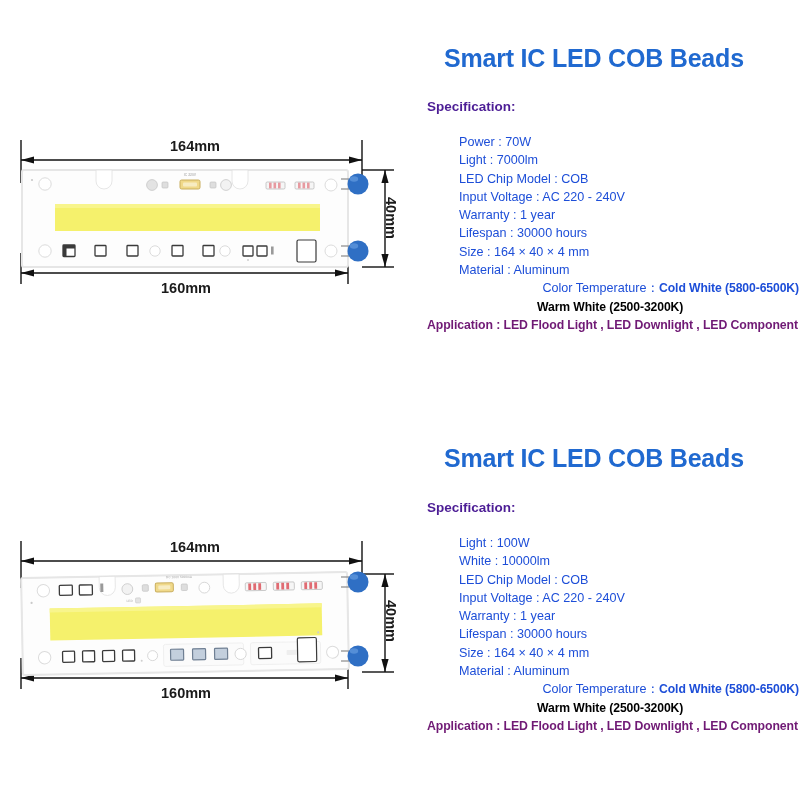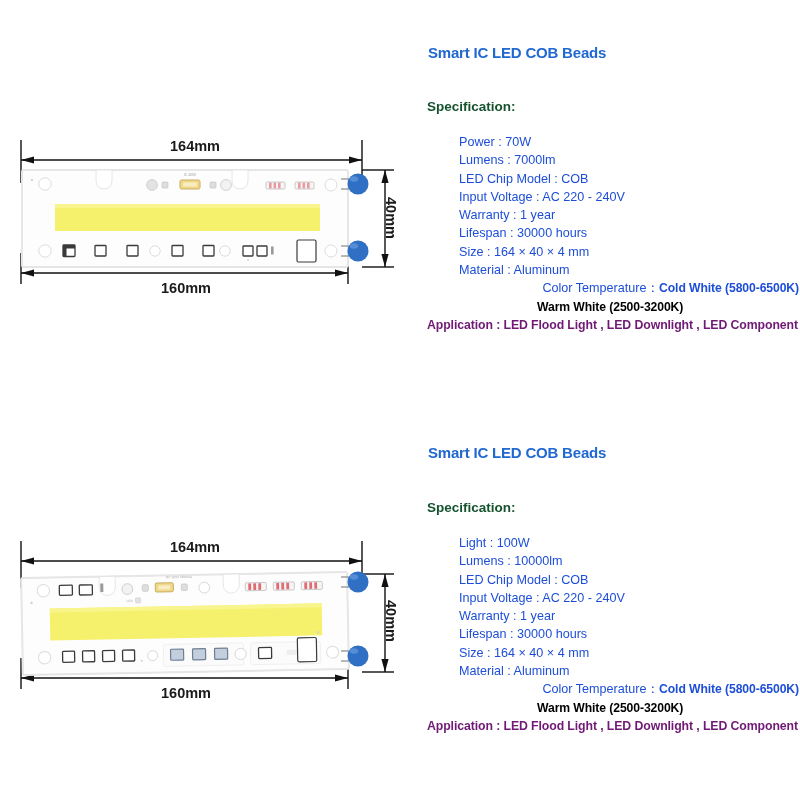--- a/index.html
+++ b/index.html
@@ -9,25 +9,25 @@
     position:relative;overflow:hidden;
     -webkit-font-smoothing:antialiased;
   }
   .product{position:absolute;left:0;width:800px;height:400px;}
   #product-0{top:0;}
   #product-1{top:400px;}
 
   
   .spec-col{position:absolute;left:424px;top:0;width:376px;}
   .title{
-    color:#2069d0;font-size:15px;font-weight:bold;
-    letter-spacing:-0.2px;position:absolute;left:4px;top:44px;white-space:nowrap;text-align:right;
+    color:#2069d0;font-size:25px;font-weight:bold;
+    letter-spacing:-0.2px;position:absolute;left:20px;top:44px;white-space:nowrap;text-align:right;
   }
   .spec-head{
-    color:#14532d;font-size:13.5px;font-weight:bold;
+    color:#4c1d95;font-size:13.5px;font-weight:bold;
     position:absolute;left:3px;top:99px;white-space:nowrap;
   }
   .spec-list{position:absolute;left:3px;top:133px;width:372px;}
   .spec-line{
     font-size:12.6px;color:#1d4ed8;line-height:18.3px;white-space:nowrap;margin-left:32px;
   }
   .spec-line.ct{line-height:18.3px;text-align:right;}
   .ct-label{font-size:12.6px;}
   .ct-val{font-size:12.2px;font-weight:bold;letter-spacing:-0.1px;}
   .ct-second{padding-left:110px;font-size:12.2px;font-weight:bold;letter-spacing:-0.1px;line-height:18.3px;white-space:nowrap;}
@@ -146,21 +146,21 @@
         <ellipse cx="354" cy="238" rx="4.2" ry="2.8" fill="#5b94da" opacity="0.85"></ellipse>
       </g>
     </svg>
   </div>
 
   <div class="spec-col">
     <div class="title">Smart IC LED COB Beads</div>
     <div class="spec-head">Specification:</div>
     <div class="spec-list">
       <div class="spec-line">Power : 70W</div>
-      <div class="spec-line">Lumens : 7000lm</div>
+      <div class="spec-line">Light : 7000lm</div>
       <div class="spec-line">LED Chip Model : COB</div>
       <div class="spec-line">Input Voltage : AC 220 - 240V</div>
       <div class="spec-line">Warranty : 1 year</div>
       <div class="spec-line">Lifespan : 30000 hours</div>
       <div class="spec-line">Size : 164 × 40 × 4 mm</div>
       <div class="spec-line">Material : Aluminum</div>
       <div class="spec-line ct"><span class="ct-label">Color Temperature：</span><span class="ct-val">Cold White (5800-6500K)</span></div>
       <div class="ct-second">Warm White (2500-3200K)</div>
       <div class="app-line">Application : LED Flood Light , LED Downlight , LED Component</div>
     </div>
@@ -274,21 +274,21 @@
         <ellipse cx="354" cy="243" rx="4.2" ry="2.8" fill="#5b94da" opacity="0.85"></ellipse>
       </g>
     </svg>
   </div>
 
   <div class="spec-col">
     <div class="title" style="top:44px;">Smart IC LED COB Beads</div>
     <div class="spec-head" style="top:100px;">Specification:</div>
     <div class="spec-list" style="top:134px;">
       <div class="spec-line">Light : 100W</div>
-      <div class="spec-line">Lumens : 10000lm</div>
+      <div class="spec-line">White : 10000lm</div>
       <div class="spec-line">LED Chip Model : COB</div>
       <div class="spec-line">Input Voltage : AC 220 - 240V</div>
       <div class="spec-line">Warranty : 1 year</div>
       <div class="spec-line">Lifespan : 30000 hours</div>
       <div class="spec-line">Size : 164 × 40 × 4 mm</div>
       <div class="spec-line">Material : Aluminum</div>
       <div class="spec-line ct"><span class="ct-label">Color Temperature：</span><span class="ct-val">Cold White (5800-6500K)</span></div>
       <div class="ct-second">Warm White (2500-3200K)</div>
       <div class="app-line">Application : LED Flood Light , LED Downlight , LED Component</div>
     </div>

